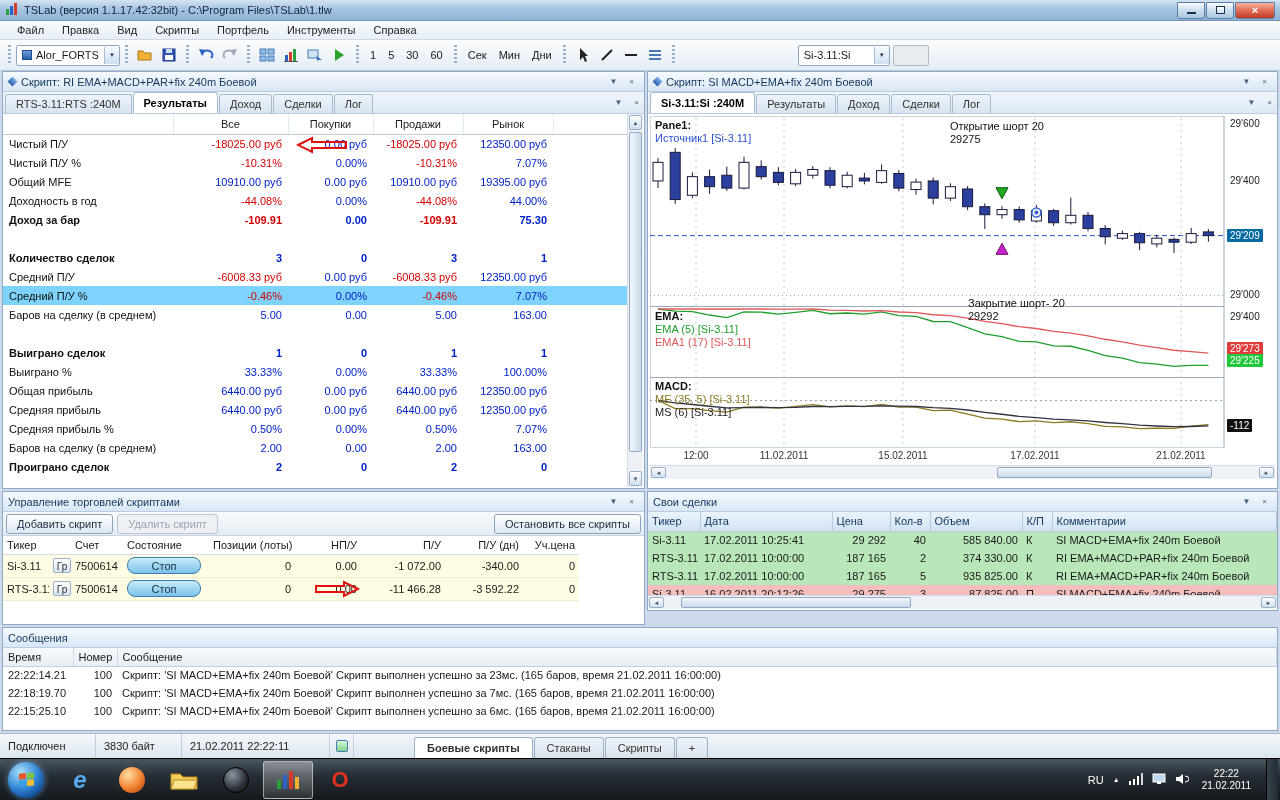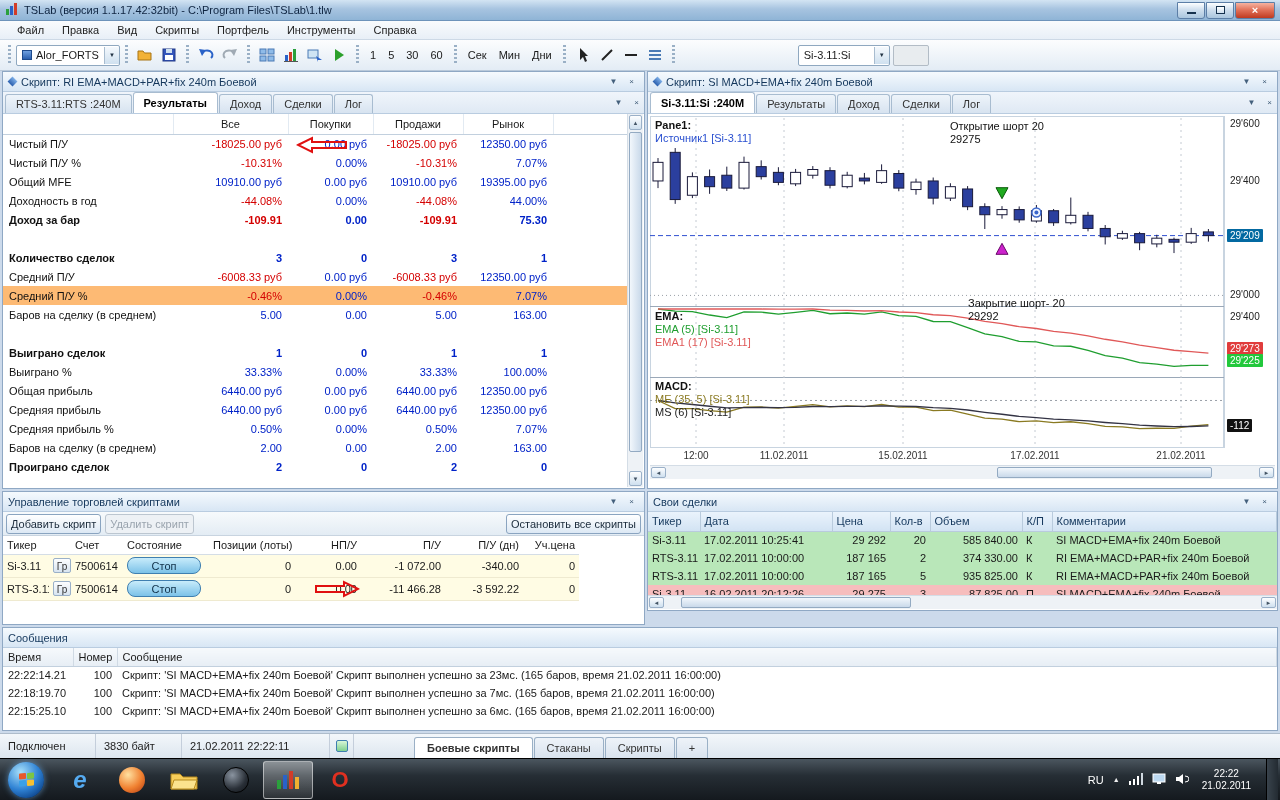--- a/index.html
+++ b/index.html
@@ -58,21 +58,21 @@
   .results-body{position:absolute;left:0;top:42px;right:17px;bottom:1px;overflow:hidden}
   table{border-collapse:collapse;table-layout:fixed}
   .results-table{width:626px}
   .results-table th{height:20px;font-weight:normal;text-align:center;border-bottom:1px solid #c2d0de;border-left:1px solid #e2eaf2;background:#fff}
   .results-table th.corner{border-left:none}
   .results-table td{height:19px;padding:0 6px;white-space:nowrap;overflow:hidden}
   .results-table td.lbl{color:#111}
   .results-table td.num{text-align:right;color:#0022c8}
   .results-table td.num.neg{color:#d40000}
   .results-table tr.bold{font-weight:bold}
-  .results-table tr.hl td{background:#fdba74}
+  .results-table tr.hl td{background:#7dd3fc}
 
   
   .vscroll{position:absolute;right:1px;top:42px;bottom:1px;width:16px;background:#eef2f6;border-left:1px solid #d4dde6}
   .vs-btn{height:15px;display:flex;align-items:center;justify-content:center;font-size:6px;color:#456;
     background:linear-gradient(#fdfeff,#cfe0ef);border:1px solid #9ab0c8;border-radius:2px;margin:1px}
   .vs-thumb{position:absolute;left:1px;right:1px;top:18px;height:320px;border:1px solid #93aac2;border-radius:2px;
     background:linear-gradient(90deg,#f2f7fc,#c9d9ea)}
   .hscroll{position:relative;height:14px;background:#eef2f6;border-top:1px solid #d4dde6;display:flex;align-items:stretch}
   .hs-btn{width:15px;display:flex;align-items:center;justify-content:center;font-size:6px;color:#456;
     background:linear-gradient(#fdfeff,#cfe0ef);border:1px solid #9ab0c8;border-radius:2px;margin:1px}
@@ -96,21 +96,21 @@
   .lbl-src{color:#2a50d0}
   .lbl-ema1{color:#1f9e2f}
   .lbl-ema2{color:#e05858}
   .lbl-me{color:#8a7a22}
   .lbl-ms{color:#222}
   .annot{position:absolute;font-size:11px;line-height:13px;color:#111;pointer-events:none;white-space:nowrap}
 
   
   .scripts-btnbar{height:24px;display:flex;align-items:center;gap:4px;padding:0 3px;
     background:linear-gradient(#f7fafc,#e3ecf4);border-bottom:1px solid #c8d4e0}
-  .btn{height:20px;padding:0 4px;display:flex;align-items:center;border:1px solid #8aa4c0;border-radius:3px;
+  .btn{height:20px;padding:0 10px;display:flex;align-items:center;border:1px solid #8aa4c0;border-radius:3px;
     background:linear-gradient(#ffffff,#dce8f4);color:#143;color:#1a2a3a}
   .btn.disabled{color:#9aa4ae;border-color:#bcc6d0;background:#edf1f5}
   .btn.right{margin-left:auto}
   .scripts-table{width:576px}
   .scripts-table th{height:18px;font-weight:normal;text-align:left;padding:0 4px;background:#fff;border-bottom:1px solid #d4dde6;white-space:nowrap;overflow:hidden}
   .scripts-table th.num-h{text-align:right}
   .scripts-table td{height:23px;padding:0 4px;background:#fffce4;border-bottom:1px solid #efead0;white-space:nowrap;overflow:hidden}
   .scripts-table td.num-b{text-align:right}
   .gr-badge{display:inline-block;width:18px;height:15px;line-height:15px;text-align:center;font-size:10px;color:#333;
     border:1px solid #9ab0c8;border-radius:2px;background:linear-gradient(#fdfeff,#d8e4f0)}
@@ -752,21 +752,21 @@
             <th>Объем</th>
             <th>К/П</th>
             <th>Комментарии</th>
           </tr>
         </thead>
       <tbody id="trades-body">
           <tr class="trade-green">
             <td>Si-3.11</td>
             <td>17.02.2011 10:25:41</td>
             <td class="num-b">29 292</td>
-            <td class="num-b">20</td>
+            <td class="num-b">40</td>
             <td class="num-b">585 840.00</td>
             <td>К</td>
             <td>SI MACD+EMA+fix 240m Боевой</td>
           </tr>
           <tr class="trade-green">
             <td>RTS-3.11</td>
             <td>17.02.2011 10:00:00</td>
             <td class="num-b">187 165</td>
             <td class="num-b">2</td>
             <td class="num-b">374 330.00</td>

